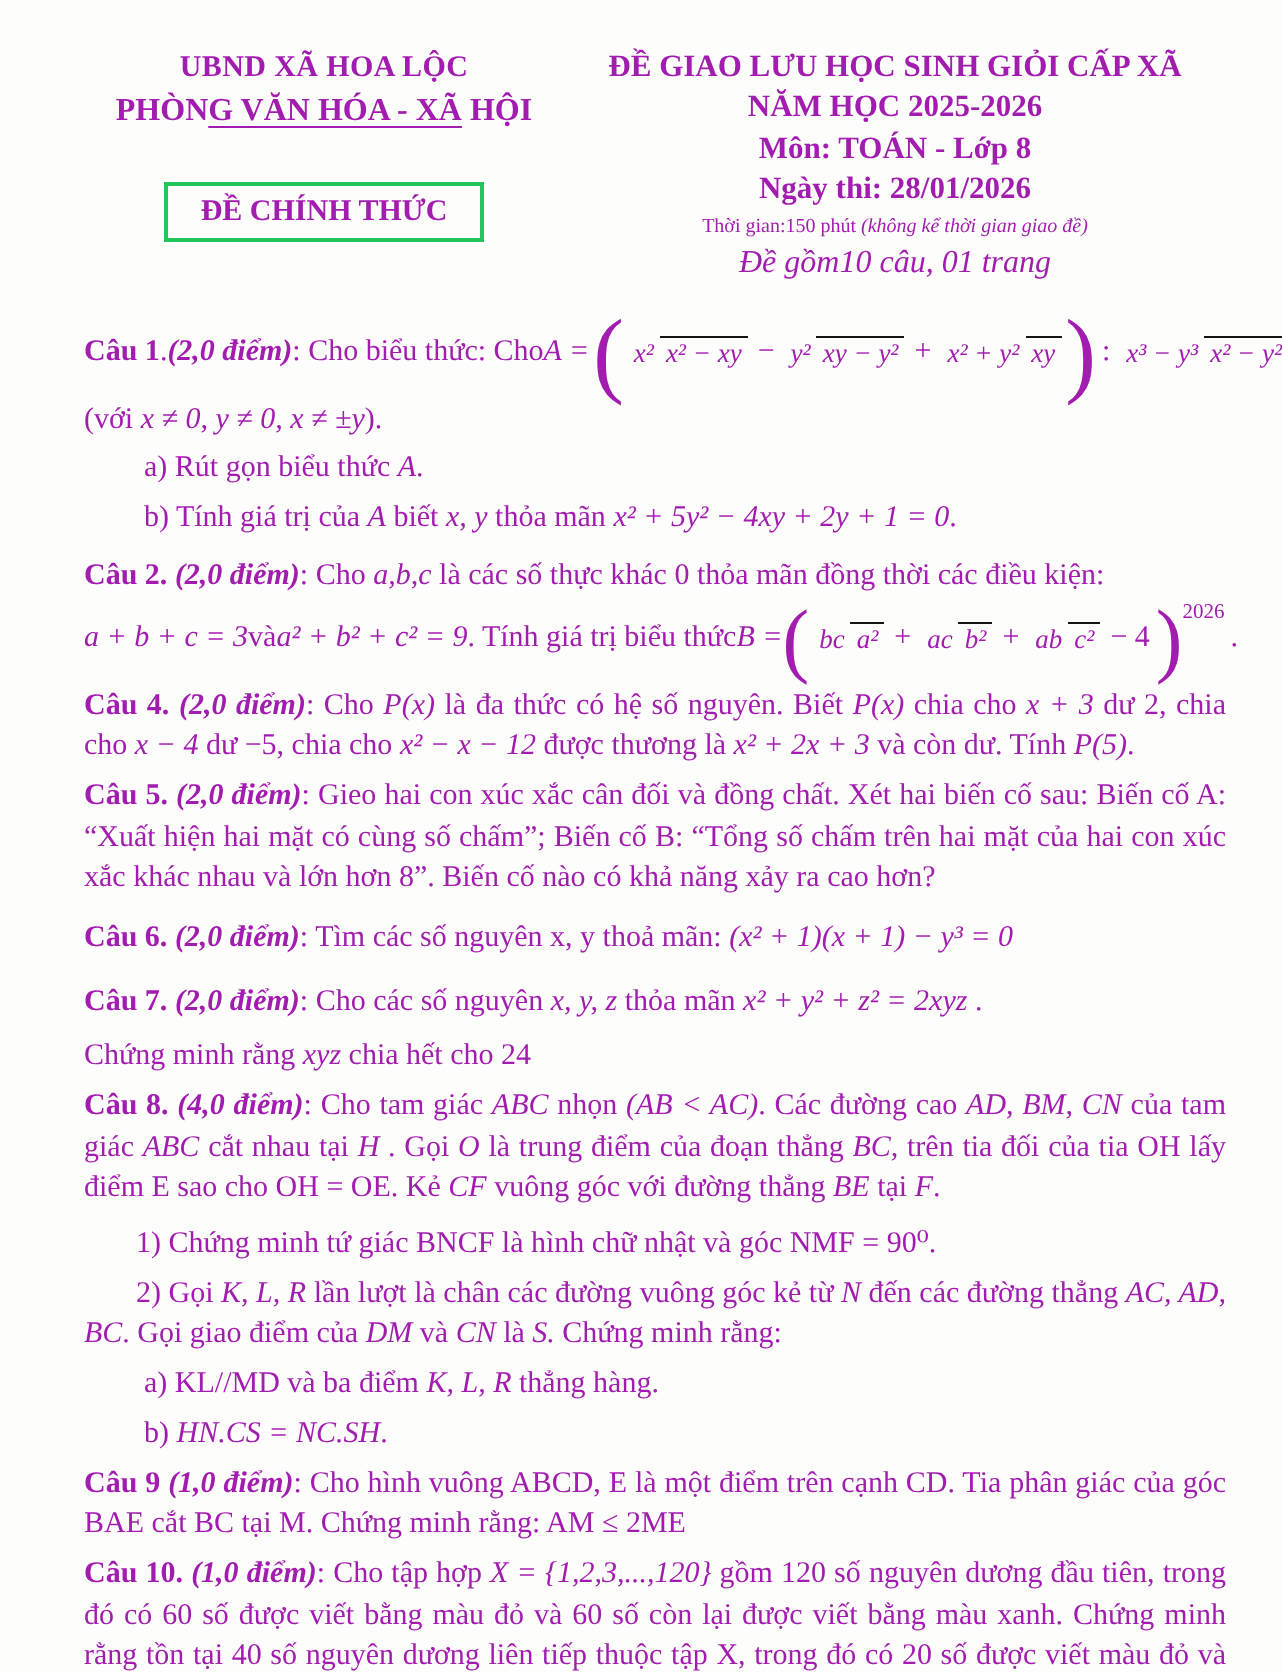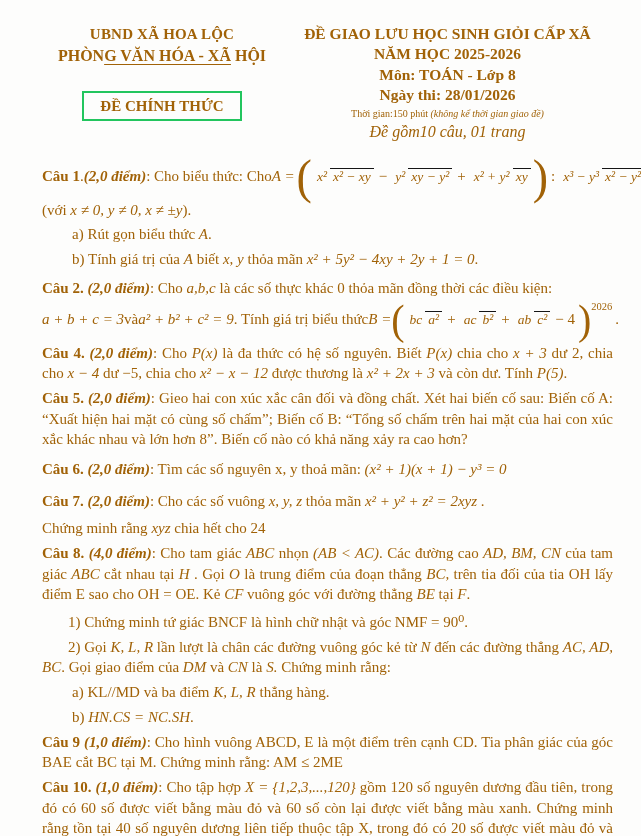--- a/index.html
+++ b/index.html
@@ -1,18 +1,18 @@
 <!DOCTYPE html>
 <html><head>
 <meta charset="utf-8">
 <style>
   html,body { margin:0; padding:0; background:#ffffff; }
   .page {
     width:641px; height:836px; overflow:hidden; box-sizing:border-box;
-    background:#fdfdfc; color:#a16207;
+    background:#fdfdfc; color:#a21caf;
     font-family:"Liberation Serif", "DejaVu Serif", serif;
     font-size:15px; line-height:1.38;
     padding:24px 28px 10px 42px;
   }
   
   .header { display:flex; margin-bottom:14px; }
   .h-left { width:240px; text-align:center; }
   .h-right { flex:1; text-align:center; }
   .org1 { font-weight:bold; font-size:15px; letter-spacing:.2px; }
   .org2 { font-weight:bold; font-size:16px; }
@@ -142,21 +142,21 @@
       <span class="mop">− 4</span>
       <span class="bp bp-md">)</span>
       <span class="exp">2026</span>
       <span class="mop">.</span>
     </span>
   </div>
 
   <p class="q"><span class="seg-b">Câu 4.</span><span class="seg-r"> </span><span class="seg-bi">(2,0 điểm)</span><span class="seg-r">: Cho </span><span class="seg-m">P(x)</span><span class="seg-r"> là đa thức có hệ số nguyên. Biết </span><span class="seg-m">P(x)</span><span class="seg-r"> chia cho </span><span class="seg-m">x + 3</span><span class="seg-r"> dư 2, chia cho </span><span class="seg-m">x − 4</span><span class="seg-r"> dư −5, chia cho </span><span class="seg-m">x² − x − 12</span><span class="seg-r"> được thương là </span><span class="seg-m">x² + 2x + 3</span><span class="seg-r"> và còn dư. Tính </span><span class="seg-m">P(5)</span><span class="seg-r">.</span></p>
   <p class="q"><span class="seg-b">Câu 5.</span><span class="seg-r"> </span><span class="seg-bi">(2,0 điểm)</span><span class="seg-r">: Gieo hai con xúc xắc cân đối và đồng chất. Xét hai biến cố sau: Biến cố A: “Xuất hiện hai mặt có cùng số chấm”; Biến cố B: “Tổng số chấm trên hai mặt của hai con xúc xắc khác nhau và lớn hơn 8”. Biến cố nào có khả năng xảy ra cao hơn?</span></p>
   <p class="q" style="margin-top:9px"><span class="seg-b">Câu 6.</span><span class="seg-r"> </span><span class="seg-bi">(2,0 điểm)</span><span class="seg-r">: Tìm các số nguyên x, y thoả mãn: </span><span class="seg-m">(x² + 1)(x + 1) − y³ = 0</span></p>
-  <p class="q" style="margin-top:11px"><span class="seg-b">Câu 7.</span><span class="seg-r"> </span><span class="seg-bi">(2,0 điểm)</span><span class="seg-r">: Cho các số vuông </span><span class="seg-m">x, y, z</span><span class="seg-r"> thỏa mãn </span><span class="seg-m">x² + y² + z² = 2xyz</span><span class="seg-r"> .</span></p>
+  <p class="q" style="margin-top:11px"><span class="seg-b">Câu 7.</span><span class="seg-r"> </span><span class="seg-bi">(2,0 điểm)</span><span class="seg-r">: Cho các số nguyên </span><span class="seg-m">x, y, z</span><span class="seg-r"> thỏa mãn </span><span class="seg-m">x² + y² + z² = 2xyz</span><span class="seg-r"> .</span></p>
   <p class="q" style="margin-top:7px"><span class="seg-r">Chứng minh rằng </span><span class="seg-m">xyz</span><span class="seg-r"> chia hết cho 24</span></p>
 
   <p class="q"><span class="seg-b">Câu 8.</span><span class="seg-r"> </span><span class="seg-bi">(4,0 điểm)</span><span class="seg-r">: Cho tam giác </span><span class="seg-m">ABC</span><span class="seg-r"> nhọn </span><span class="seg-m">(AB &lt; AC)</span><span class="seg-r">. Các đường cao </span><span class="seg-m">AD, BM, CN</span><span class="seg-r"> của tam giác </span><span class="seg-m">ABC</span><span class="seg-r"> cắt nhau tại </span><span class="seg-m">H</span><span class="seg-r"> . Gọi </span><span class="seg-m">O</span><span class="seg-r"> là trung điểm của đoạn thẳng </span><span class="seg-m">BC,</span><span class="seg-r"> trên tia đối của tia OH lấy điểm E sao cho OH = OE. Kẻ </span><span class="seg-m">CF</span><span class="seg-r"> vuông góc với đường thẳng </span><span class="seg-m">BE</span><span class="seg-r"> tại </span><span class="seg-m">F</span><span class="seg-r">.</span></p>
   <p class="q tind" style="margin-top:7px"><span class="seg-r">1) Chứng minh tứ giác BNCF là hình chữ nhật và góc NMF = 90⁰.</span></p>
   <p class="q tind"><span class="seg-r">2) Gọi </span><span class="seg-m">K, L, R</span><span class="seg-r"> lần lượt là chân các đường vuông góc kẻ từ </span><span class="seg-m">N</span><span class="seg-r"> đến các đường thẳng </span><span class="seg-m">AC, AD, BC</span><span class="seg-r">. Gọi giao điểm của </span><span class="seg-m">DM</span><span class="seg-r"> và </span><span class="seg-m">CN</span><span class="seg-r"> là </span><span class="seg-m">S.</span><span class="seg-r"> Chứng minh rằng:</span></p>
   <p class="q ind1"><span class="seg-r">a) KL//MD và ba điểm </span><span class="seg-m">K, L, R</span><span class="seg-r"> thẳng hàng.</span></p>
   <p class="q ind1"><span class="seg-r">b) </span><span class="seg-m">HN.CS = NC.SH</span><span class="seg-r">.</span></p>
 
   <p class="q"><span class="seg-b">Câu 9</span><span class="seg-r"> </span><span class="seg-bi">(1,0 điểm)</span><span class="seg-r">: Cho hình vuông ABCD, E là một điểm trên cạnh CD. Tia phân giác của góc BAE cắt BC tại M. Chứng minh rằng: AM ≤ 2ME</span></p>
   <p class="q"><span class="seg-b">Câu 10.</span><span class="seg-r"> </span><span class="seg-bi">(1,0 điểm)</span><span class="seg-r">: Cho tập hợp </span><span class="seg-m">X = {1,2,3,...,120}</span><span class="seg-r"> gồm 120 số nguyên dương đầu tiên, trong đó có 60 số được viết bằng màu đỏ và 60 số còn lại được viết bằng màu xanh. Chứng minh rằng tồn tại 40 số nguyên dương liên tiếp thuộc tập X, trong đó có 20 số được viết màu đỏ và 20 số được viết bằng màu xanh.</span></p>

